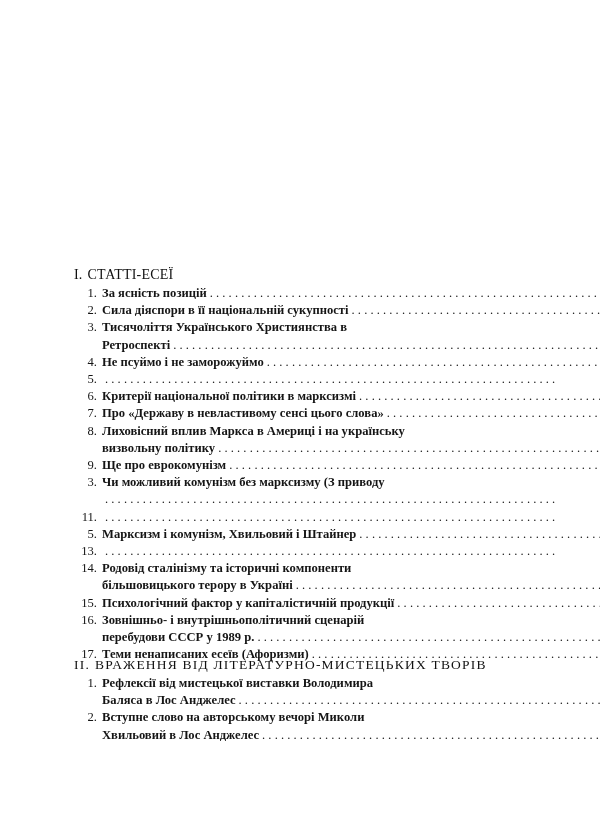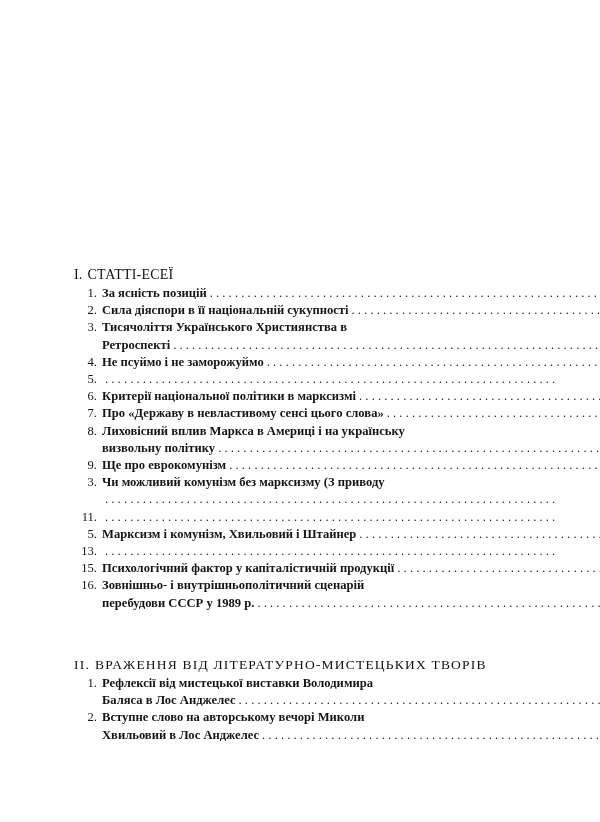--- a/index.html
+++ b/index.html
@@ -230,34 +230,53 @@
         </div>
         <div class="entry">
           <span class="num">13.</span>
           <div class="body">
             <div class="last-line">
               <span class="dots"></span>
             </div>
           </div>
         </div>
         <div class="entry">
+          <span class="num">14.</span>
+          <div class="body">
+            <span class="first-line">Родовід сталінізму та історичні компоненти</span>
+            <div class="last-line">
+              <span class="txt">більшовицького терору в Україні</span>
+              <span class="dots"></span>
+            </div>
+          </div>
+        </div>
+        <div class="entry">
           <span class="num">15.</span>
           <div class="body">
             <div class="last-line">
               <span class="txt">Психологічний фактор у капіталістичній продукції</span>
               <span class="dots"></span>
             </div>
           </div>
         </div>
         <div class="entry">
           <span class="num">16.</span>
           <div class="body">
             <span class="first-line">Зовнішньо- і внутрішньополітичний сценарій</span>
             <div class="last-line">
               <span class="txt">перебудови СССР у 1989 р.</span>
+              <span class="dots"></span>
+            </div>
+          </div>
+        </div>
+        <div class="entry">
+          <span class="num">17.</span>
+          <div class="body">
+            <div class="last-line">
+              <span class="txt">Теми ненаписаних есеїв (Афоризми)</span>
               <span class="dots"></span>
             </div>
           </div>
         </div>
       </div>
   </div>
 
   <div class="section section-2">
     <div class="section-heading wide">
       <span class="roman">II.</span><span>ВРАЖЕННЯ ВІД ЛІТЕРАТУРНО-МИСТЕЦЬКИХ ТВОРІВ</span>

